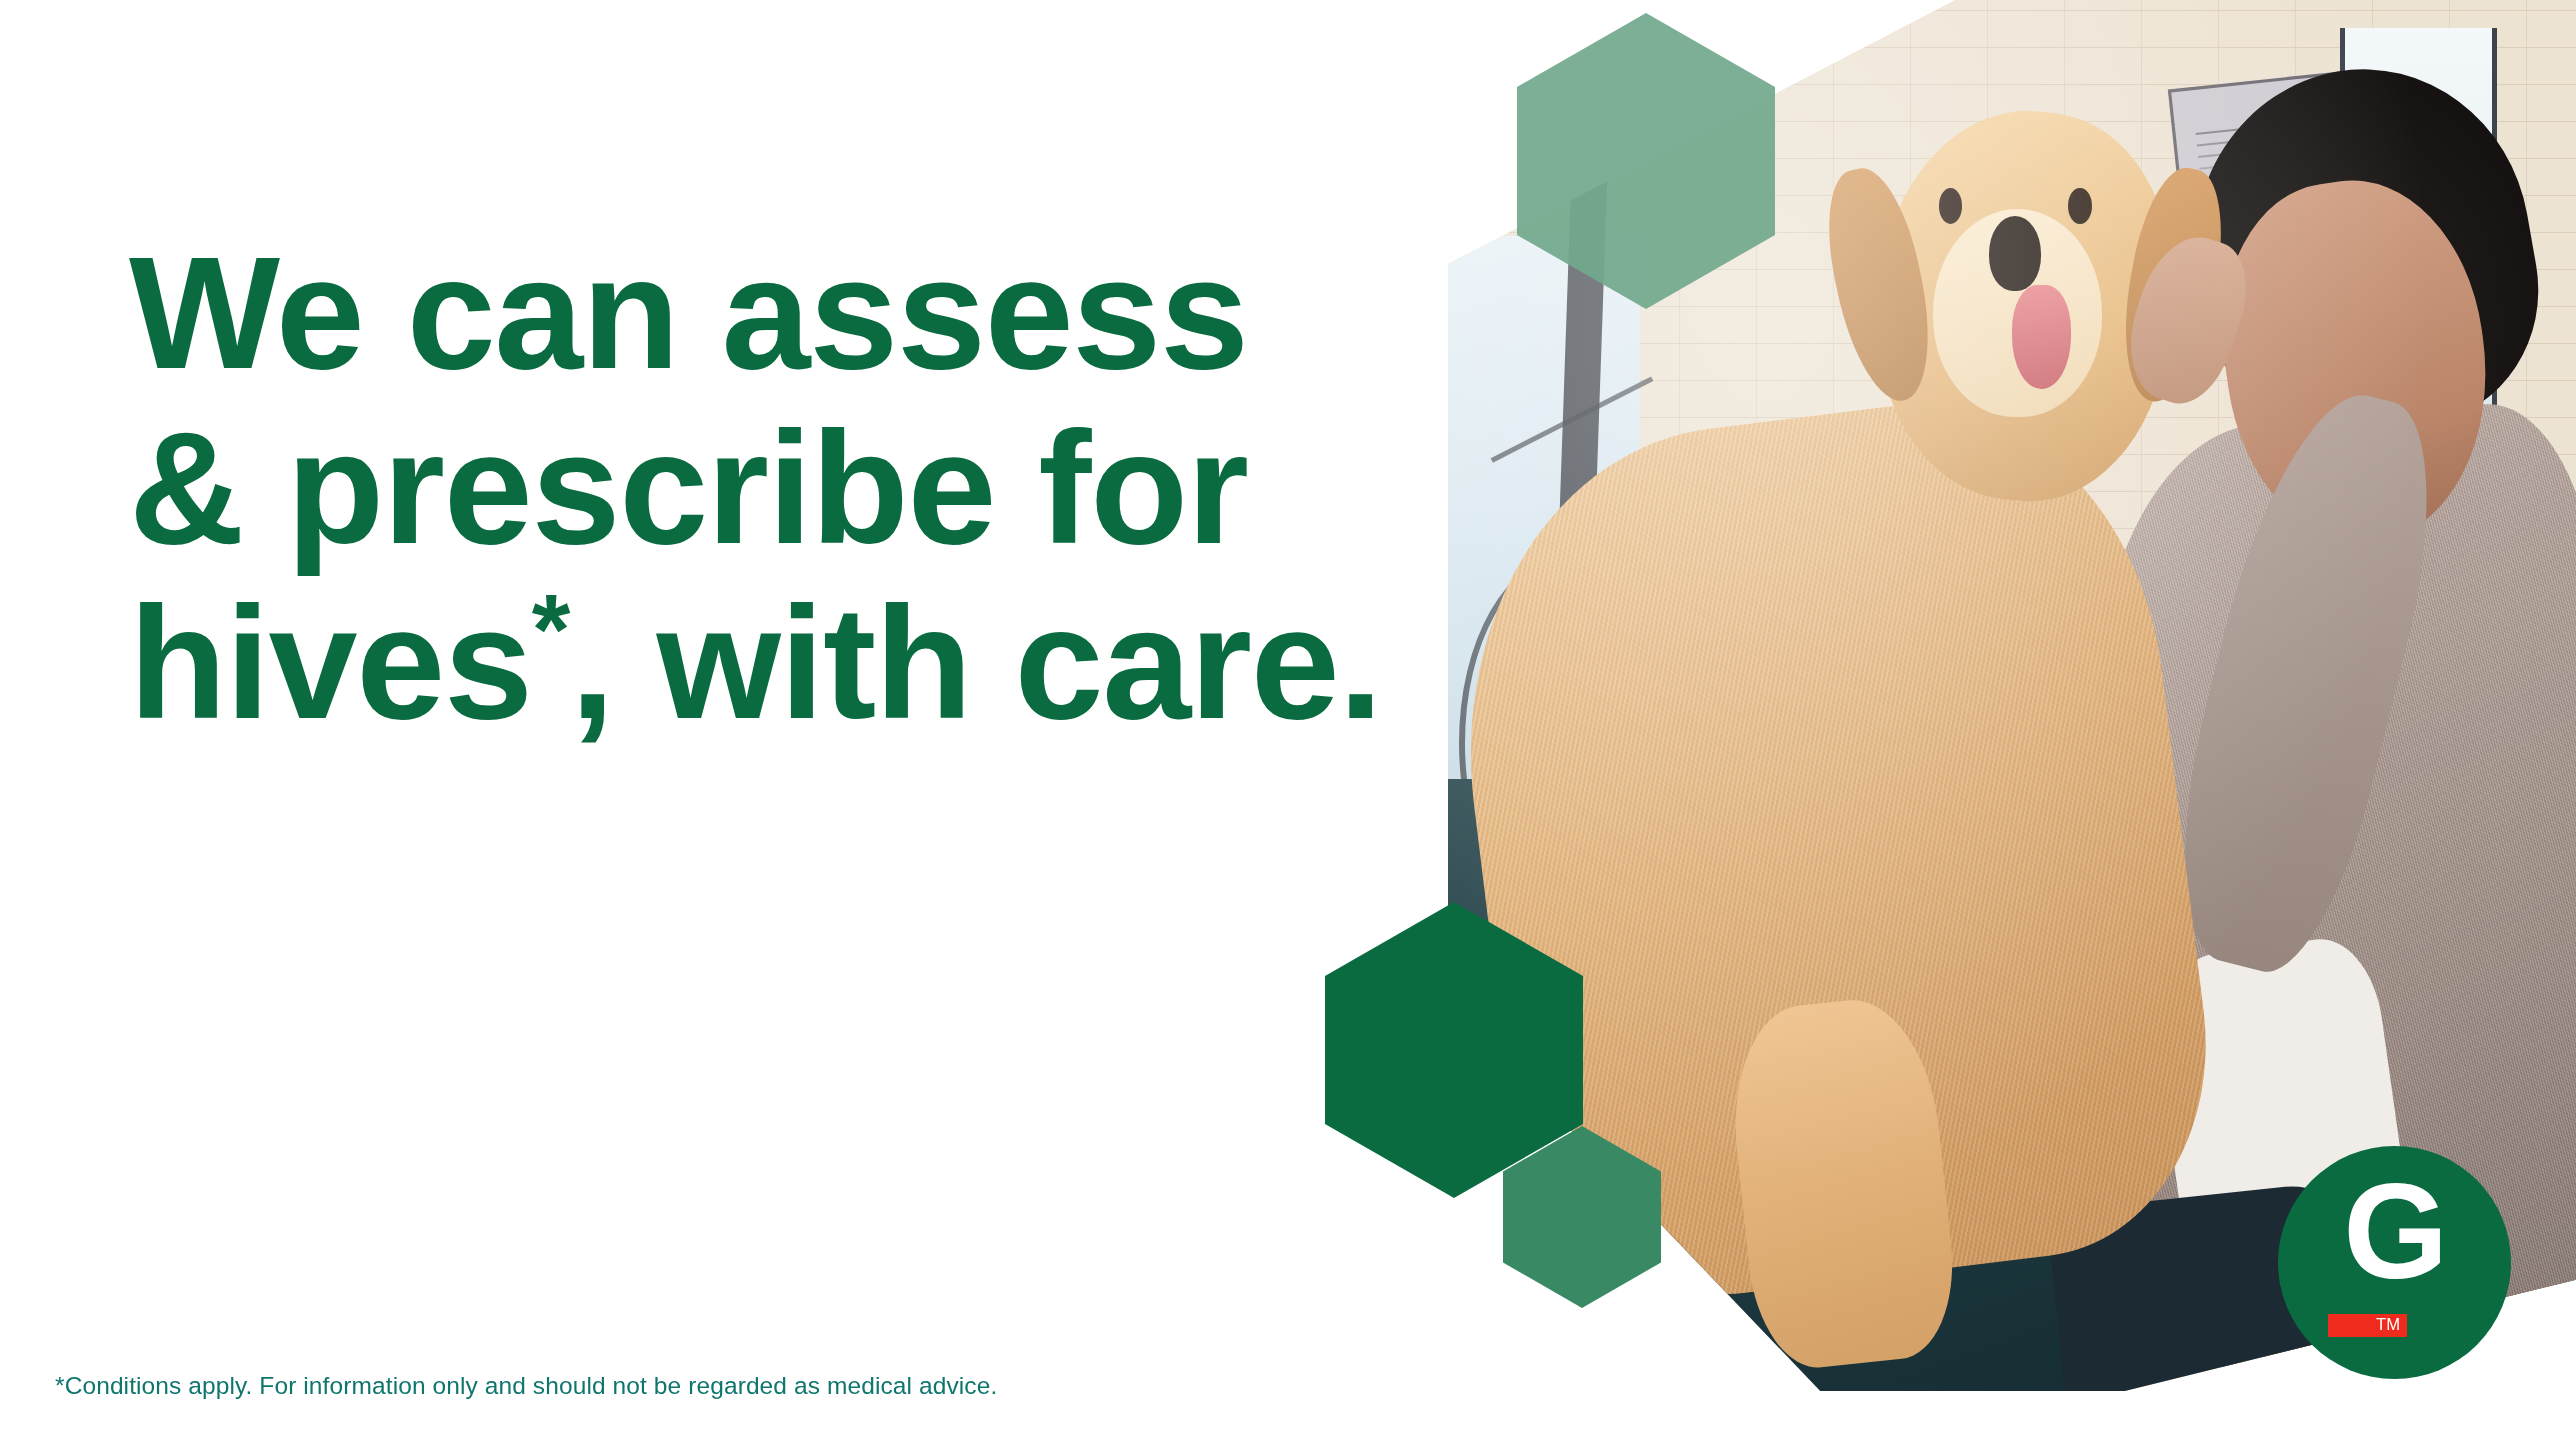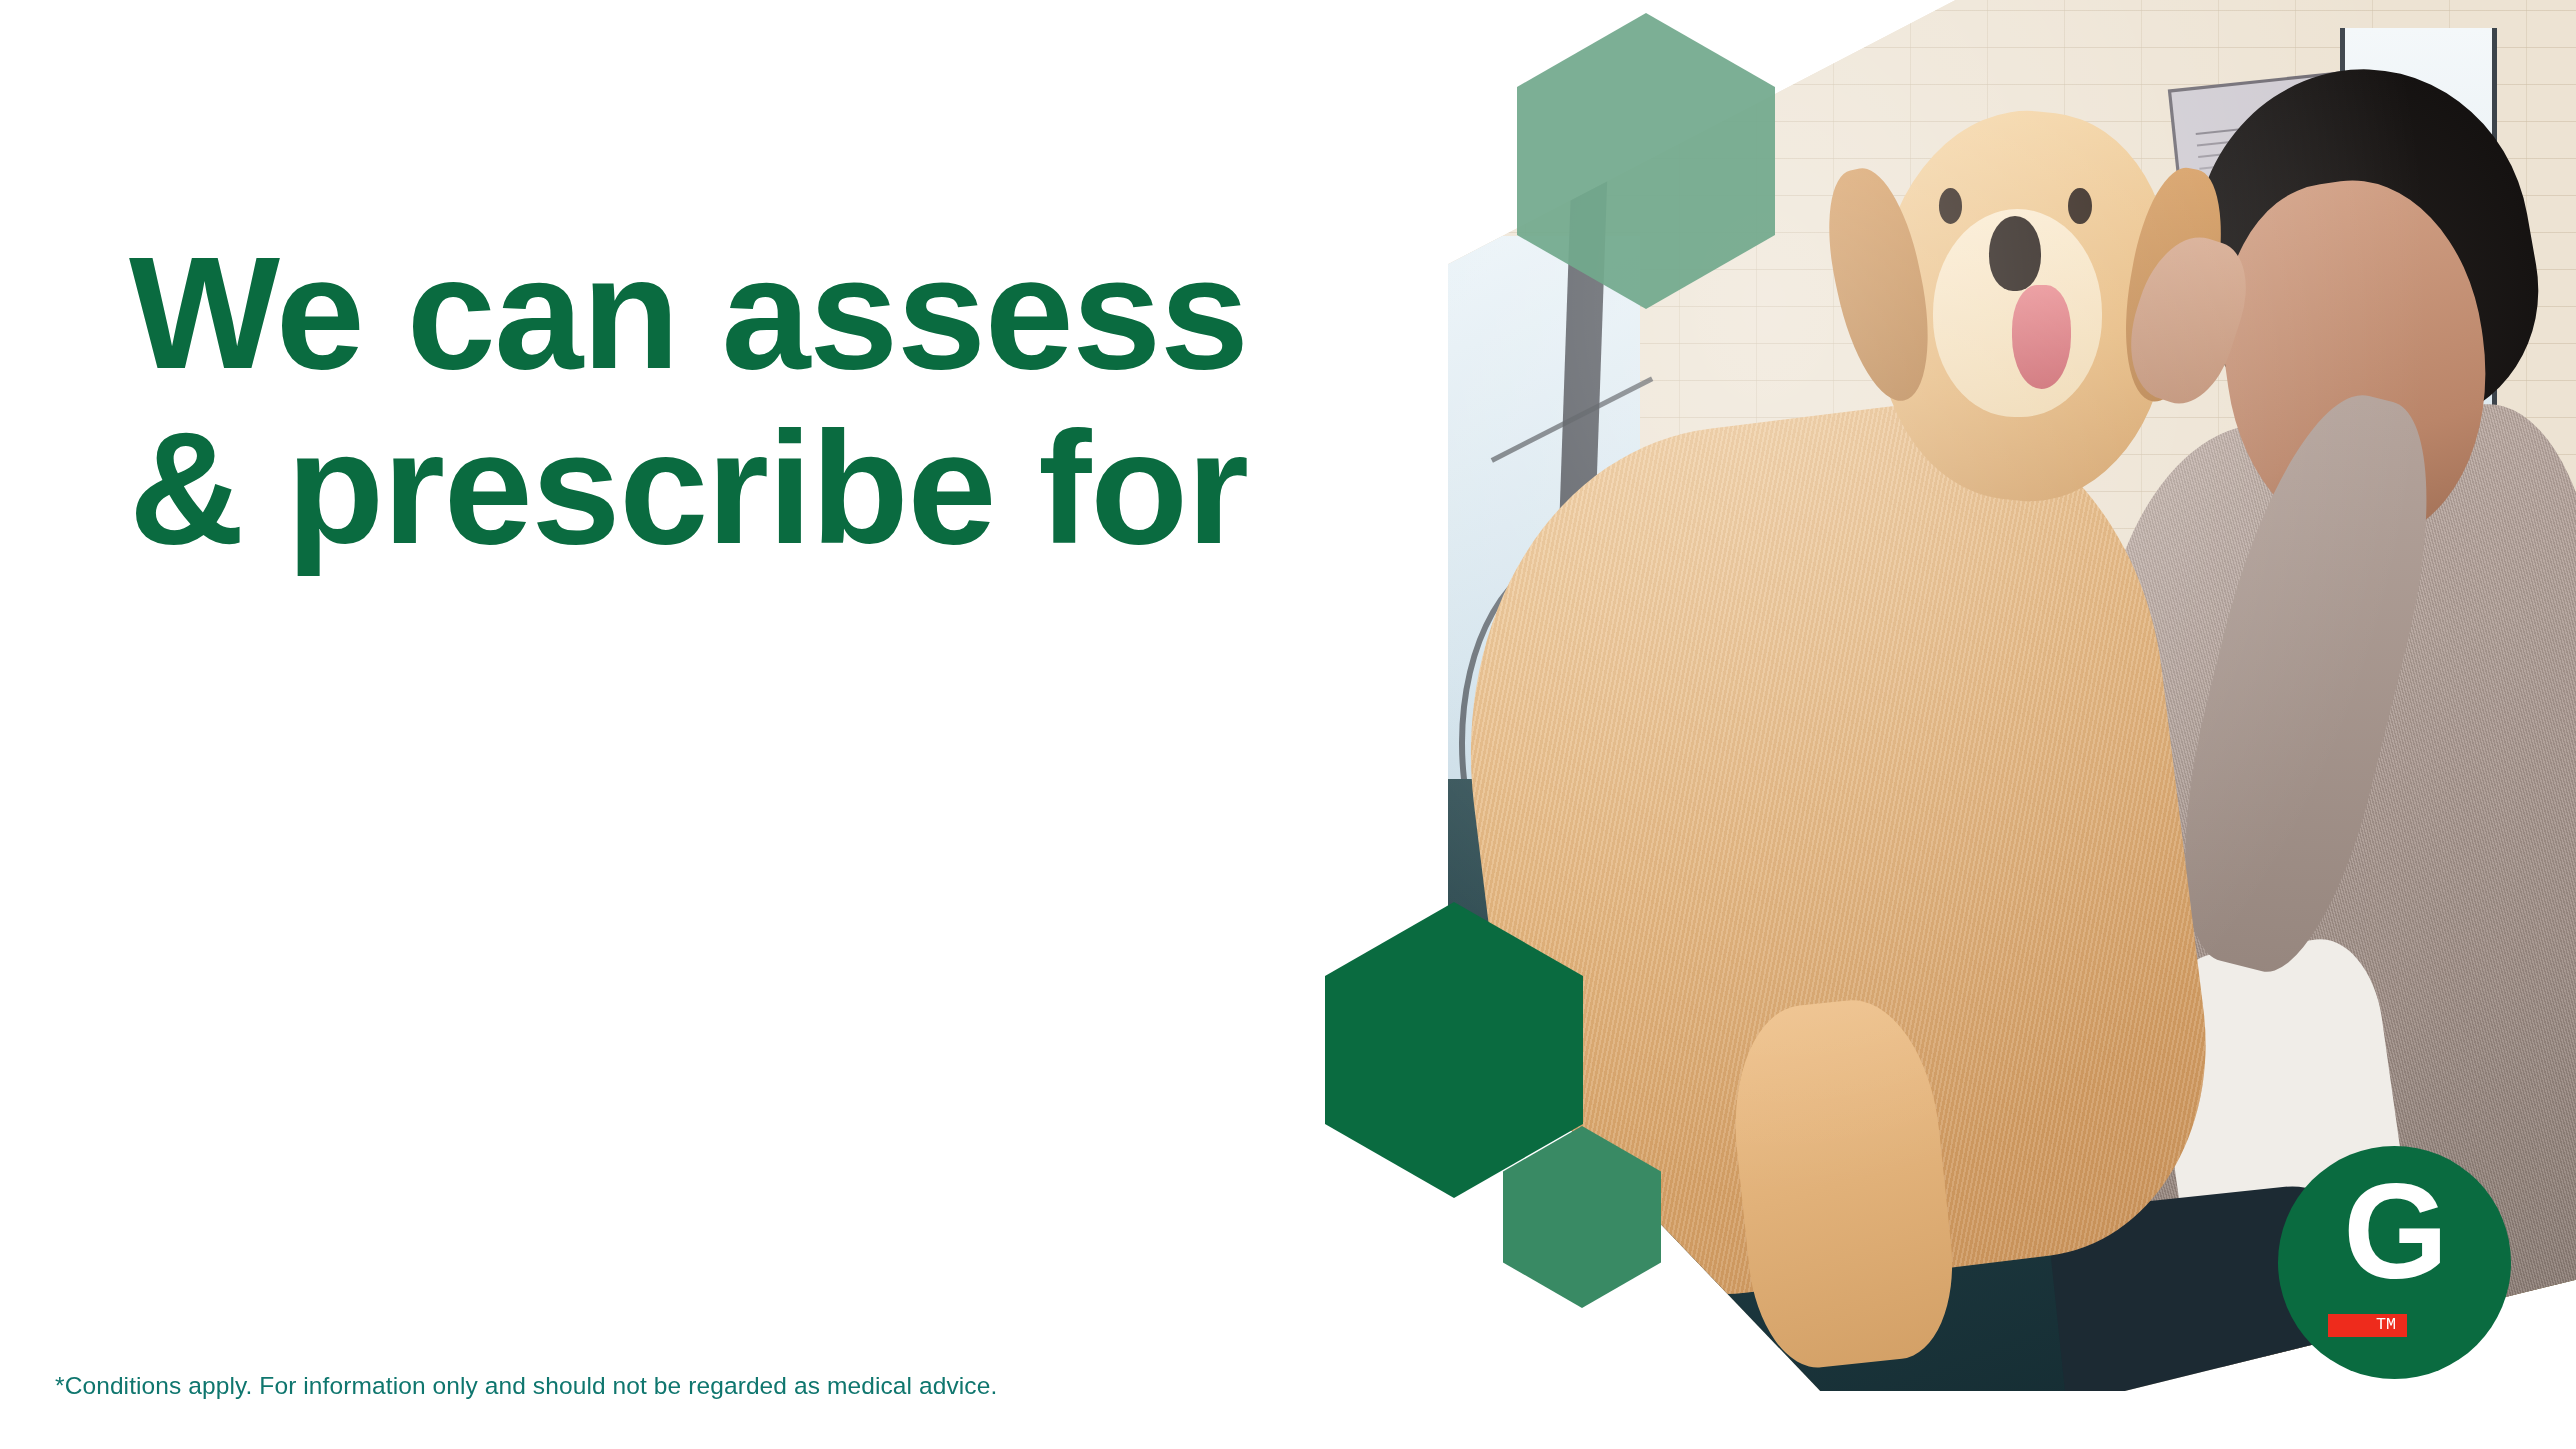--- a/index.html
+++ b/index.html
@@ -362,21 +362,21 @@
   .logo .logo-bar {
     position: absolute;
     left: 50px; top: 168px;
     width: 79px; height: 22.5px;
     background: #EE2B1C;
   }
   .logo .logo-tm {
     position: absolute;
     left: 98px; top: 171px;
     color: #ffffff;
-    font-family: Liberation Mono, monospace;
+    font-family: Liberation Sans, sans-serif;
     font-weight: 400;
     font-size: 16.7px;
     line-height: 1;
     letter-spacing: 0;
   }
 </style>
 </head>
 <body>
 
 <div id="canvas">
@@ -416,20 +416,21 @@
     </div>
   </div>
 
   <div class="hex hex-top"></div>
   <div class="hex hex-dark"></div>
   <div class="hex hex-small"></div>
 
   <div class="headline">
     <span class="line">We can assess</span>
     <span class="line">&amp; prescribe for</span>
+    <span class="line"><span>hives</span><sup class="asterisk">*</sup><span>, with care.</span></span>
   </div>
 
   <div class="footnote">*Conditions apply. For information only and should not be regarded as medical advice.</div>
 
   <div class="logo">
     <div class="logo-g">G</div>
     <div class="logo-bar"></div>
     <div class="logo-tm">TM</div>
   </div>
 

